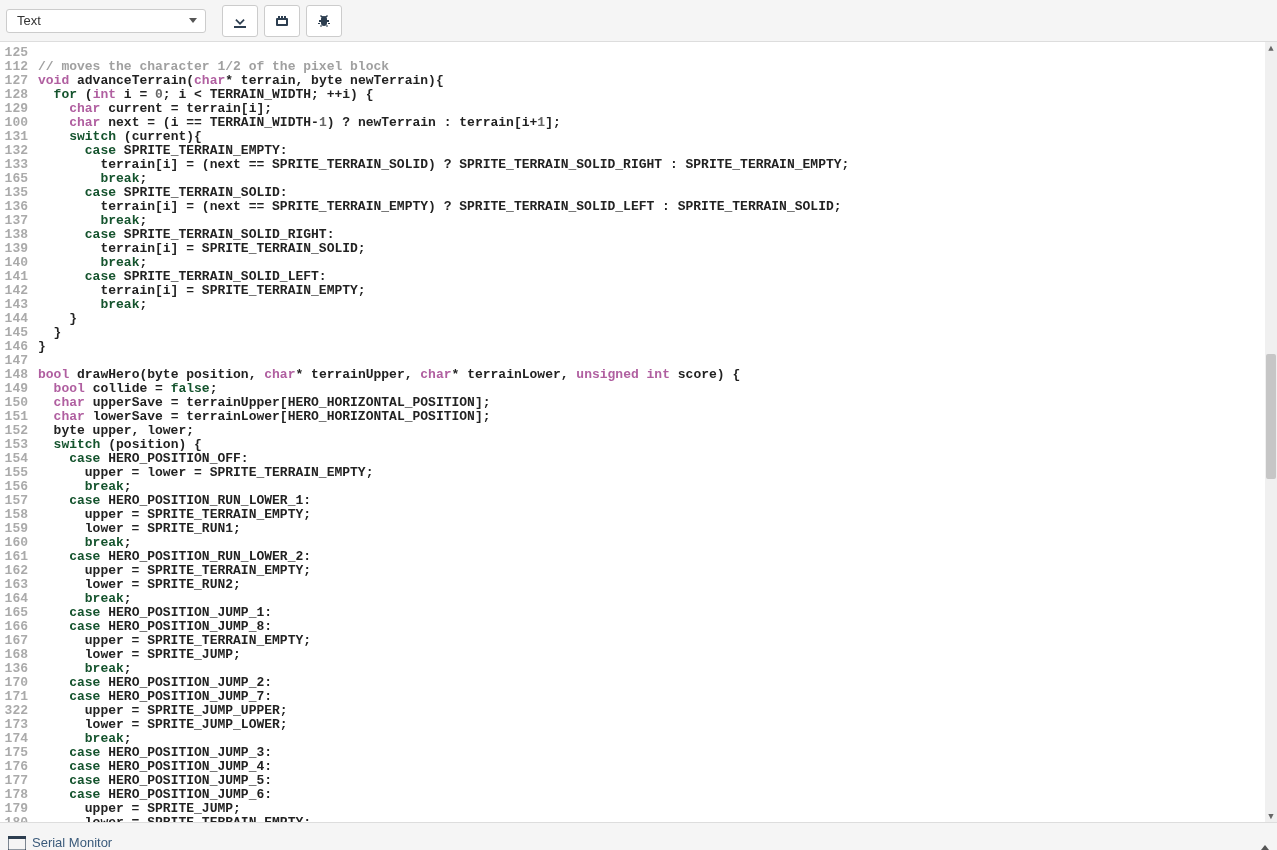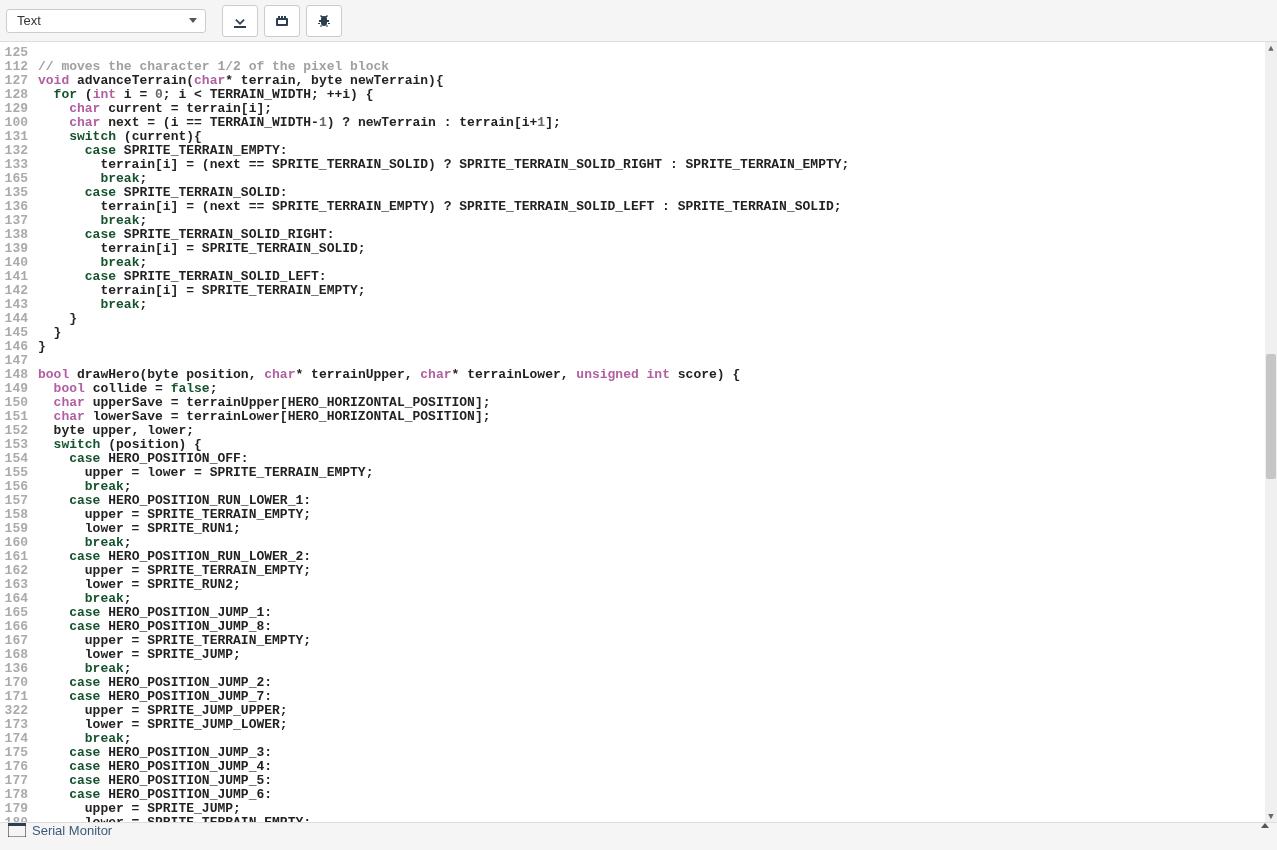--- a/index.html
+++ b/index.html
@@ -98,21 +98,21 @@
     color: #666;
     font-size: 9px;
     text-align: center;
     cursor: pointer;
   }
   .statusbar {
     height: 28px;
     background: #f5f5f5;
     border-top: 1px solid #ddd;
     display: flex;
-    align-items: flex-start;
+    align-items: flex-end;
     padding: 0 8px;
     font-size: 13px;
     color: #3a5a7a;
     gap: 6px;
   }
   .status-caret {
     margin-left: auto;
     width: 0; height: 0;
     border-left: 4px solid transparent;
     border-right: 4px solid transparent;

